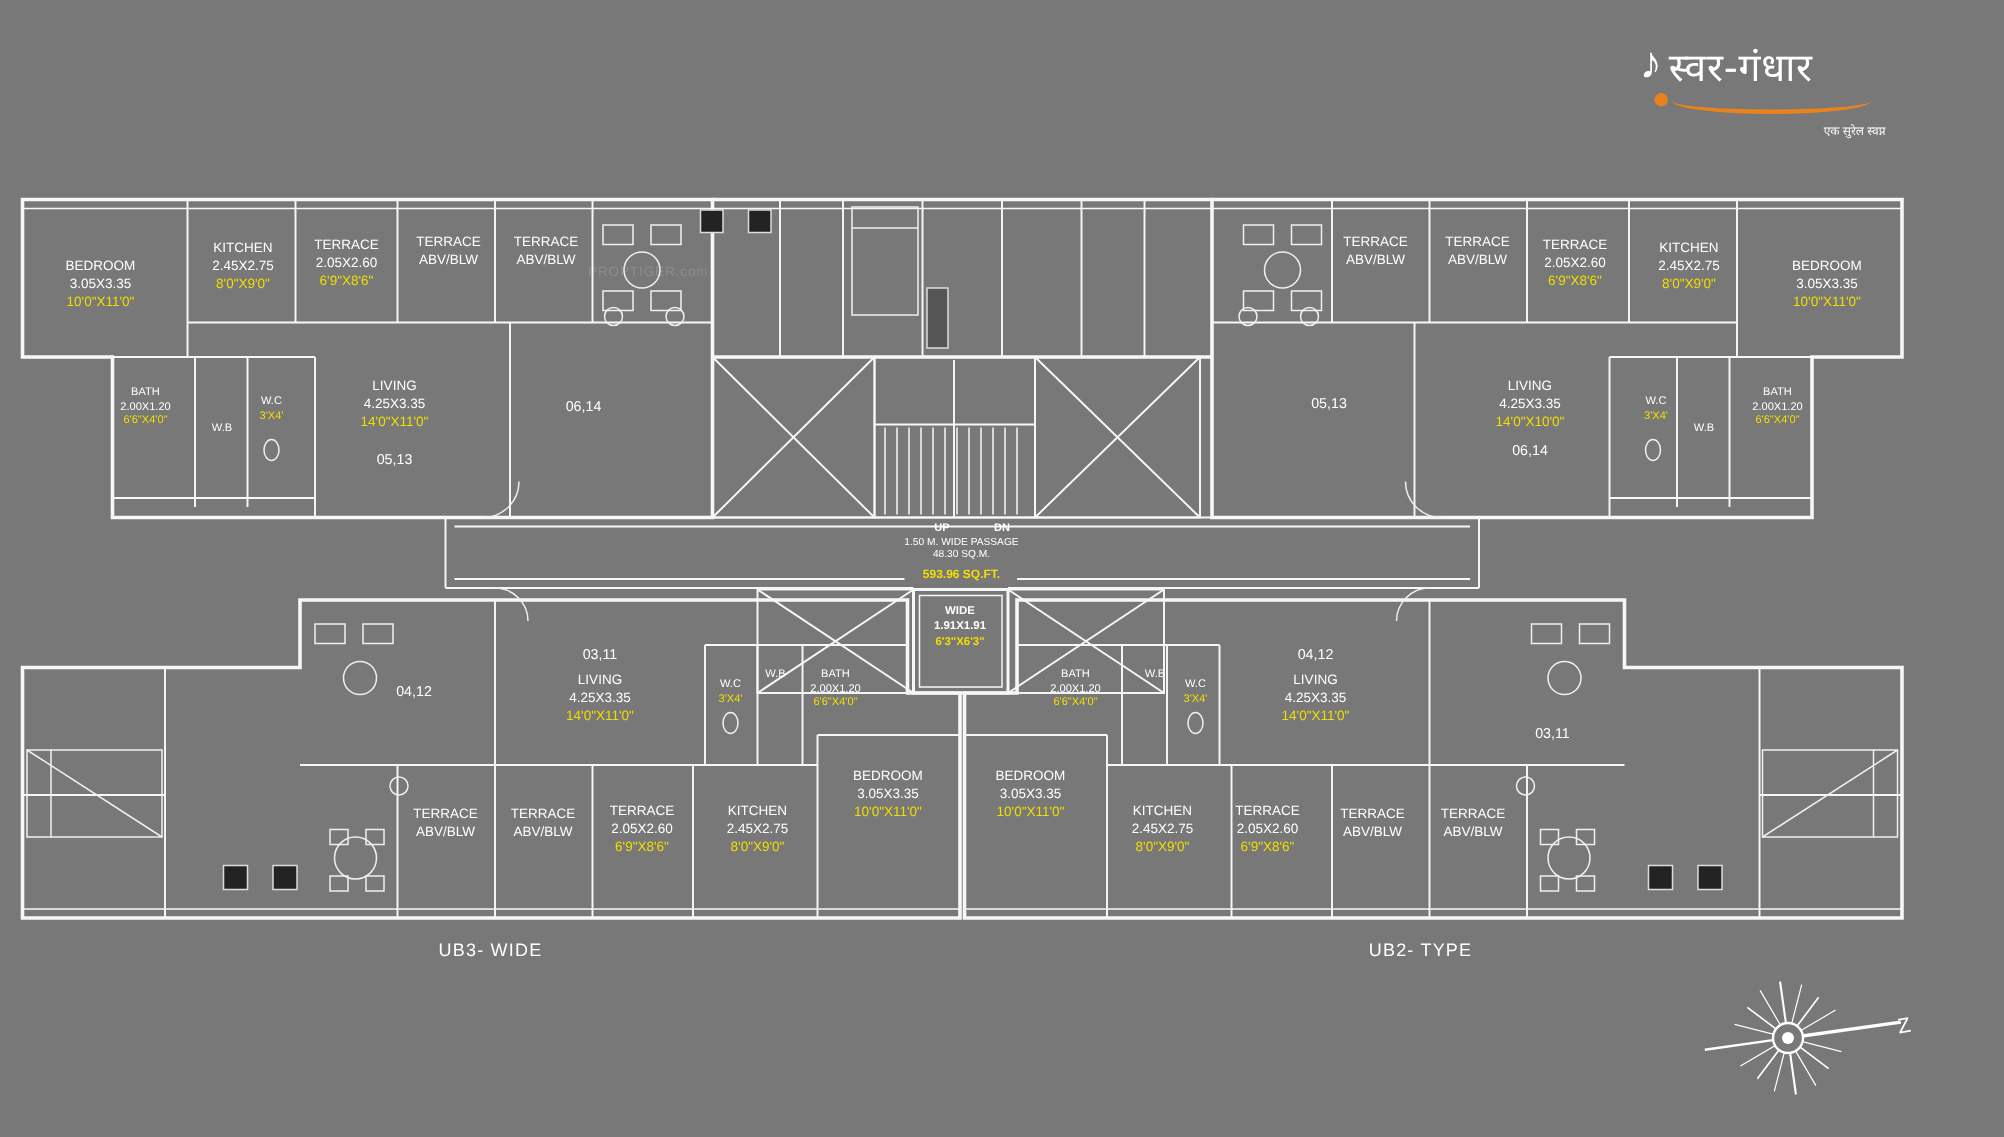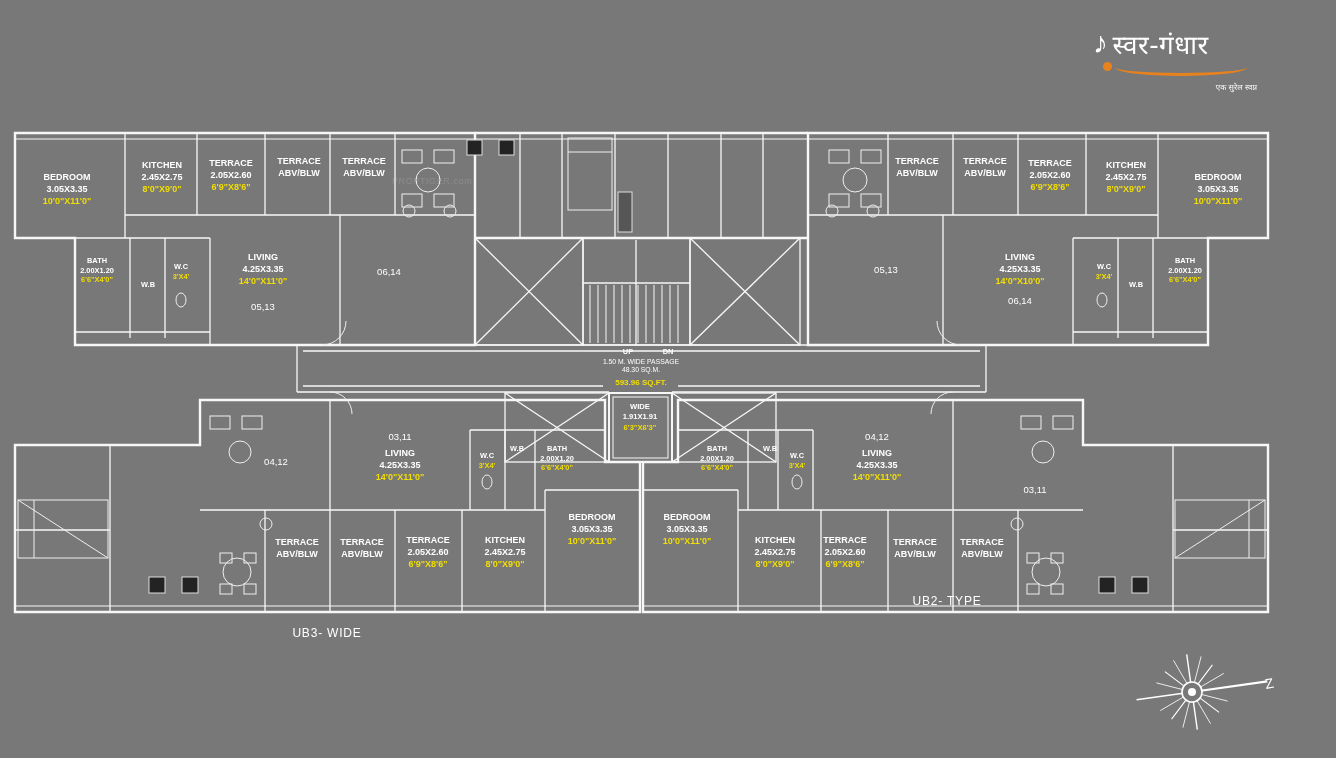--- a/index.html
+++ b/index.html
@@ -1,21 +1,21 @@
 <!DOCTYPE html>
 <html><head>
 <meta charset="utf-8">
 <style>
   *{margin:0;padding:0;box-sizing:border-box}
   html,body{width:1336px;height:758px}
   body{background:#787878;overflow:hidden;font-family:"Liberation Sans","DejaVu Sans",sans-serif;position:relative}
   .stage{position:absolute;left:0;top:0;width:1336px;height:758px;background:#787878}
   .title{position:absolute;left:652px;top:48px;transform:translateX(-50%);color:#fdfdfd;font-size:27px;font-weight:400;letter-spacing:.4px;white-space:nowrap}
   svg.plan{position:absolute;left:0;top:0}
-  .lbl{position:absolute;transform:translateX(-50%);text-align:center;color:#fff;font-size:9px;font-weight:700;line-height:1.33;white-space:nowrap}
+  .lbl{position:absolute;transform:translateX(-50%);text-align:center;color:#fff;font-size:9px;font-weight:400;line-height:1.33;white-space:nowrap}
   .lbl.sm{font-size:7.4px;line-height:1.3}
   .ln{color:#fff}
   .ln.y{color:#f2de00}
   .unit{position:absolute;transform:translateX(-50%);color:#fff;font-size:9.5px;font-weight:400;white-space:nowrap}
   .tinylbl{position:absolute;transform:translateX(-50%);color:#fff;font-size:7.4px;font-weight:700;white-space:nowrap}
   .passage-lbl{position:absolute;transform:translateX(-50%);text-align:center;color:#fff;font-size:6.8px;font-weight:400;line-height:1.25;white-space:nowrap}
   .area-lbl{position:absolute;transform:translateX(-50%);color:#f2de00;font-size:8px;font-weight:700;white-space:nowrap}
   .lift-lbl{position:absolute;transform:translateX(-50%);text-align:center;color:#fff;font-size:7.6px;font-weight:700;line-height:1.35;white-space:nowrap}
   .type{position:absolute;transform:translateX(-50%);color:#fff;font-size:12px;font-weight:400;letter-spacing:.8px;white-space:nowrap}
   .watermark{position:absolute;left:392px;top:176px;color:#fff;opacity:.14;font-size:9px;letter-spacing:.6px;white-space:nowrap}
@@ -342,15 +342,15 @@
   <div class="lbl" style="left:915px;top:537px">
     <div class="ln">TERRACE</div>
     <div class="ln">ABV/BLW</div>
   </div>
   <div class="lbl" style="left:982px;top:537px">
     <div class="ln">TERRACE</div>
     <div class="ln">ABV/BLW</div>
   </div>
 
   <div class="type" style="left:327px;top:626px">UB3- WIDE</div>
-  <div class="type" style="left:947px;top:594px">UB2- TYPE</div>
+  <div class="type" style="left:947px;top:626px">UB2- TYPE</div>
 
 </div>
 
 </body></html>

